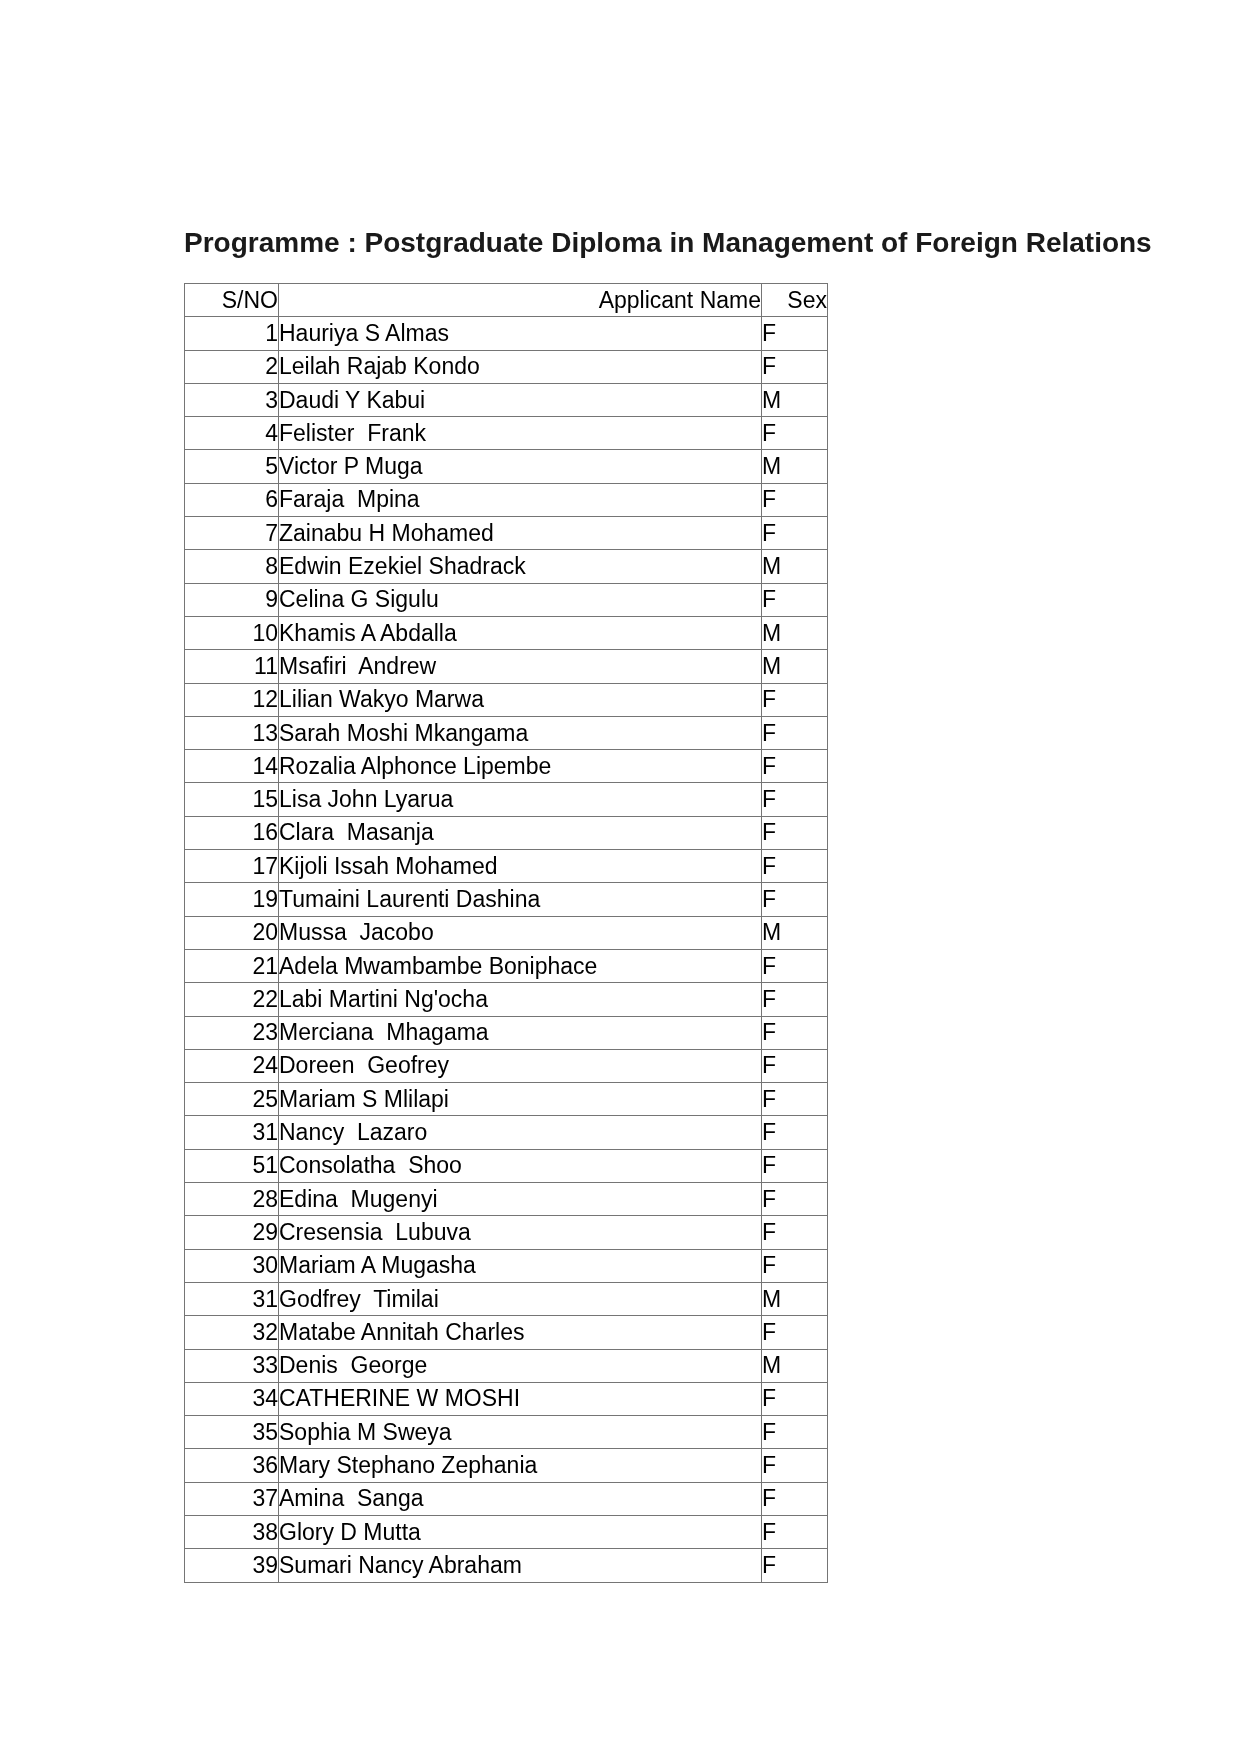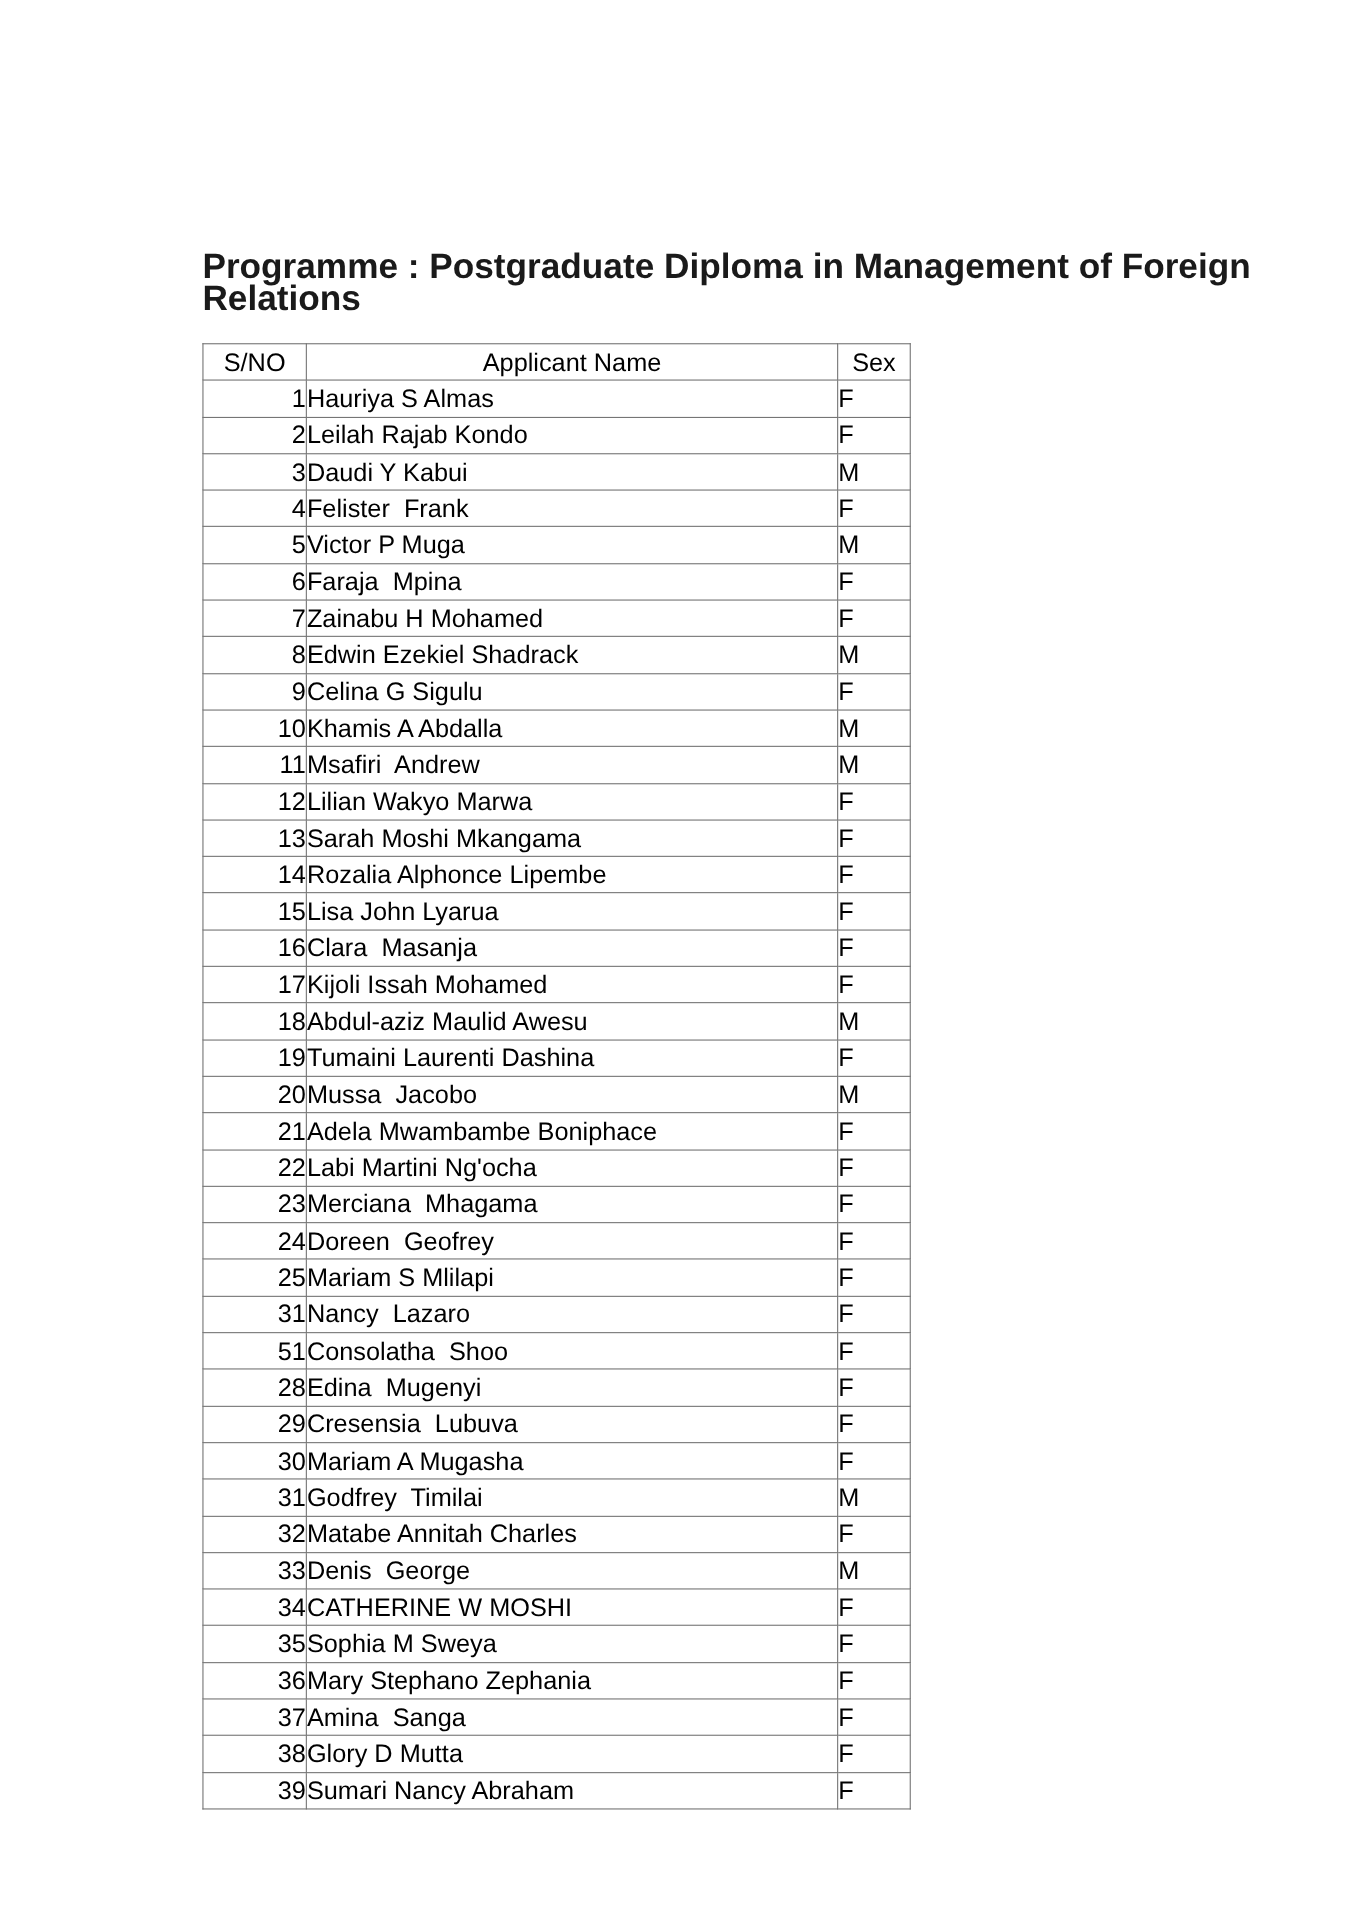--- a/index.html
+++ b/index.html
@@ -15,21 +15,21 @@
     background: #ffffff;
     overflow: hidden;
   }
   .content {
     position: absolute;
     left: 184px;
     top: 228px;
   }
   .title {
     margin: 0 0 26px 0;
-    font-size: 32px;
+    font-size: 28px;
     line-height: 29px;
     font-weight: bold;
     color: #1a1a1a;
     white-space: pre-wrap;
   }
   table.applicants {
     border-collapse: collapse;
     table-layout: fixed;
     width: 643px;
     font-size: 23px;
@@ -42,21 +42,21 @@
     padding: 0;
     vertical-align: middle;
     font-weight: normal;
     overflow: hidden;
     white-space: pre-wrap;
   }
   col.c-sno  { width: 94px; }
   col.c-name { width: 483px; }
   col.c-sex  { width: 66px; }
   th.col-sno, th.col-name, th.col-sex {
-    text-align: center;
+    text-align: right;
     padding-left: 12px;
   }
   td.col-sno {
     text-align: right;
     padding-right: 9px;
   }
   td.col-name {
     text-align: left;
     padding-left: 12px;
     margin-top: 37px;
@@ -182,25 +182,20 @@
     <td class="col-name">Clara  Masanja</td>
     <td class="col-sex">F</td>
   </tr>
 
   <tr>
     <td class="col-sno">17</td>
     <td class="col-name">Kijoli Issah Mohamed</td>
     <td class="col-sex">F</td>
   </tr>
 
-  <tr>
-    <td class="col-sno">18</td>
-    <td class="col-name">Abdul-aziz Maulid Awesu</td>
-    <td class="col-sex">M</td>
-  </tr>
 
   <tr>
     <td class="col-sno">19</td>
     <td class="col-name">Tumaini Laurenti Dashina</td>
     <td class="col-sex">F</td>
   </tr>
 
   <tr>
     <td class="col-sno">20</td>
     <td class="col-name">Mussa  Jacobo</td>

